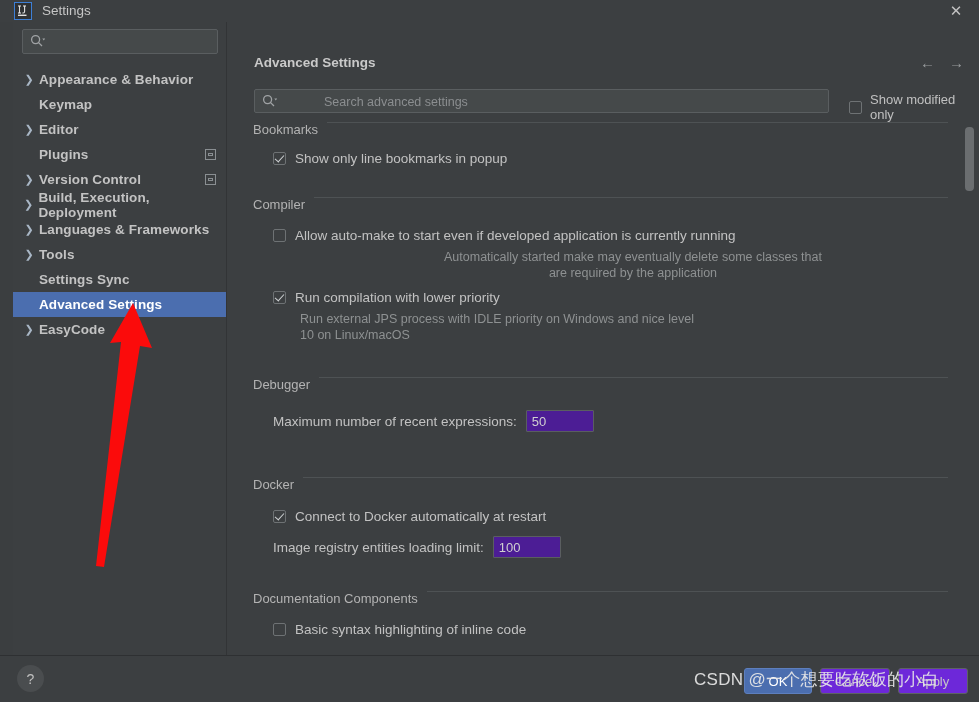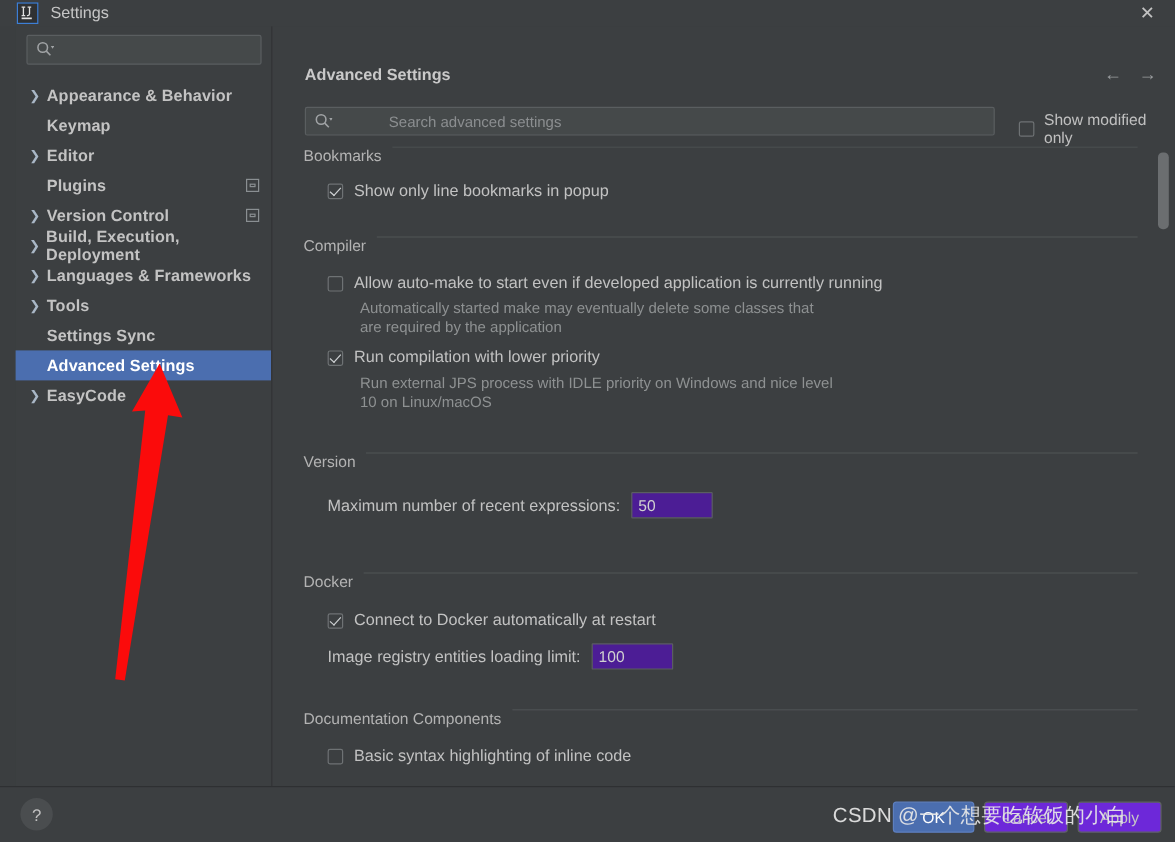--- a/index.html
+++ b/index.html
@@ -69,21 +69,21 @@
 
   
   .scrollarea{position:absolute;left:213px;top:100px;width:753px;height:533px;overflow:hidden;}
   .content{position:absolute;left:0;top:0;width:740px;}
 
   .section{position:relative;margin-top:0;}
   .section-head{display:flex;gap:9px;padding-left:27px;padding-right:18px;height:18px;}
   .section-head .t{font-size:13px;color:#b3b3b3;white-space:nowrap;}
   .section-head .rule{flex:1;height:1px;background:#4e5254;}
 
-  .opt{display:flex;align-items:center;padding-left:47px;margin-top:11px;}
+  .opt{display:flex;align-items:flex-start;padding-left:47px;margin-top:11px;}
   .opt .txt{font-size:13.5px;color:#c2c2c2;margin-left:9px;line-height:16px;}
   .desc{padding-left:74px;margin-top:5px;font-size:12.5px;color:#8e9192;line-height:16px;}
   .field-row{display:flex;align-items:center;padding-left:47px;margin-top:13px;}
   .field-row .flabel{font-size:13.5px;color:#c2c2c2;margin-right:9px;}
   .numfield{width:68px;height:22px;background:#4c1d95;border:1px solid #5a5e60;box-sizing:border-box;
      color:#d0d0d0;font-family:"Liberation Sans",sans-serif;font-size:13px;padding:0 5px;outline:none;border-radius:1px;}
 
   
   .cb{width:13px;height:13px;min-width:13px;border:1px solid #6e7274;box-sizing:border-box;
      background:#3c3f41;border-radius:2px;position:relative;margin-top:1px;cursor:default;}
@@ -260,33 +260,33 @@
 
         <div class="section" style="margin-top:30px;">
           <div class="section-head">
             <span class="t">Compiler</span>
             <span class="rule"></span>
           </div>
           <div class="opt" style="margin-top:13px;">
             <span class="cb"></span>
             <span class="txt">Allow auto-make to start even if developed application is currently running</span>
           </div>
-          <div class="desc" style="white-space:pre-line;">Automatically started make may eventually delete some classes that
+          <div class="desc" style="white-space:pre-line;text-align:center;">Automatically started make may eventually delete some classes that
 are required by the application</div>
           <div class="opt" style="margin-top:9px;">
             <span class="cb checked"></span>
             <span class="txt">Run compilation with lower priority</span>
           </div>
           <div class="desc" style="white-space:pre-line;">Run external JPS process with IDLE priority on Windows and nice level
 10 on Linux/macOS</div>
         </div>
 
         <div class="section" style="margin-top:34px;">
           <div class="section-head">
-            <span class="t">Version</span>
+            <span class="t">Debugger</span>
             <span class="rule"></span>
           </div>
           <div class="field-row" style="margin-top:15px;">
             <span class="flabel">Maximum number of recent expressions:</span>
             <input class="numfield" type="text" value="50" style="">
           </div>
         </div>
 
         <div class="section" style="margin-top:45px;">
           <div class="section-head">

